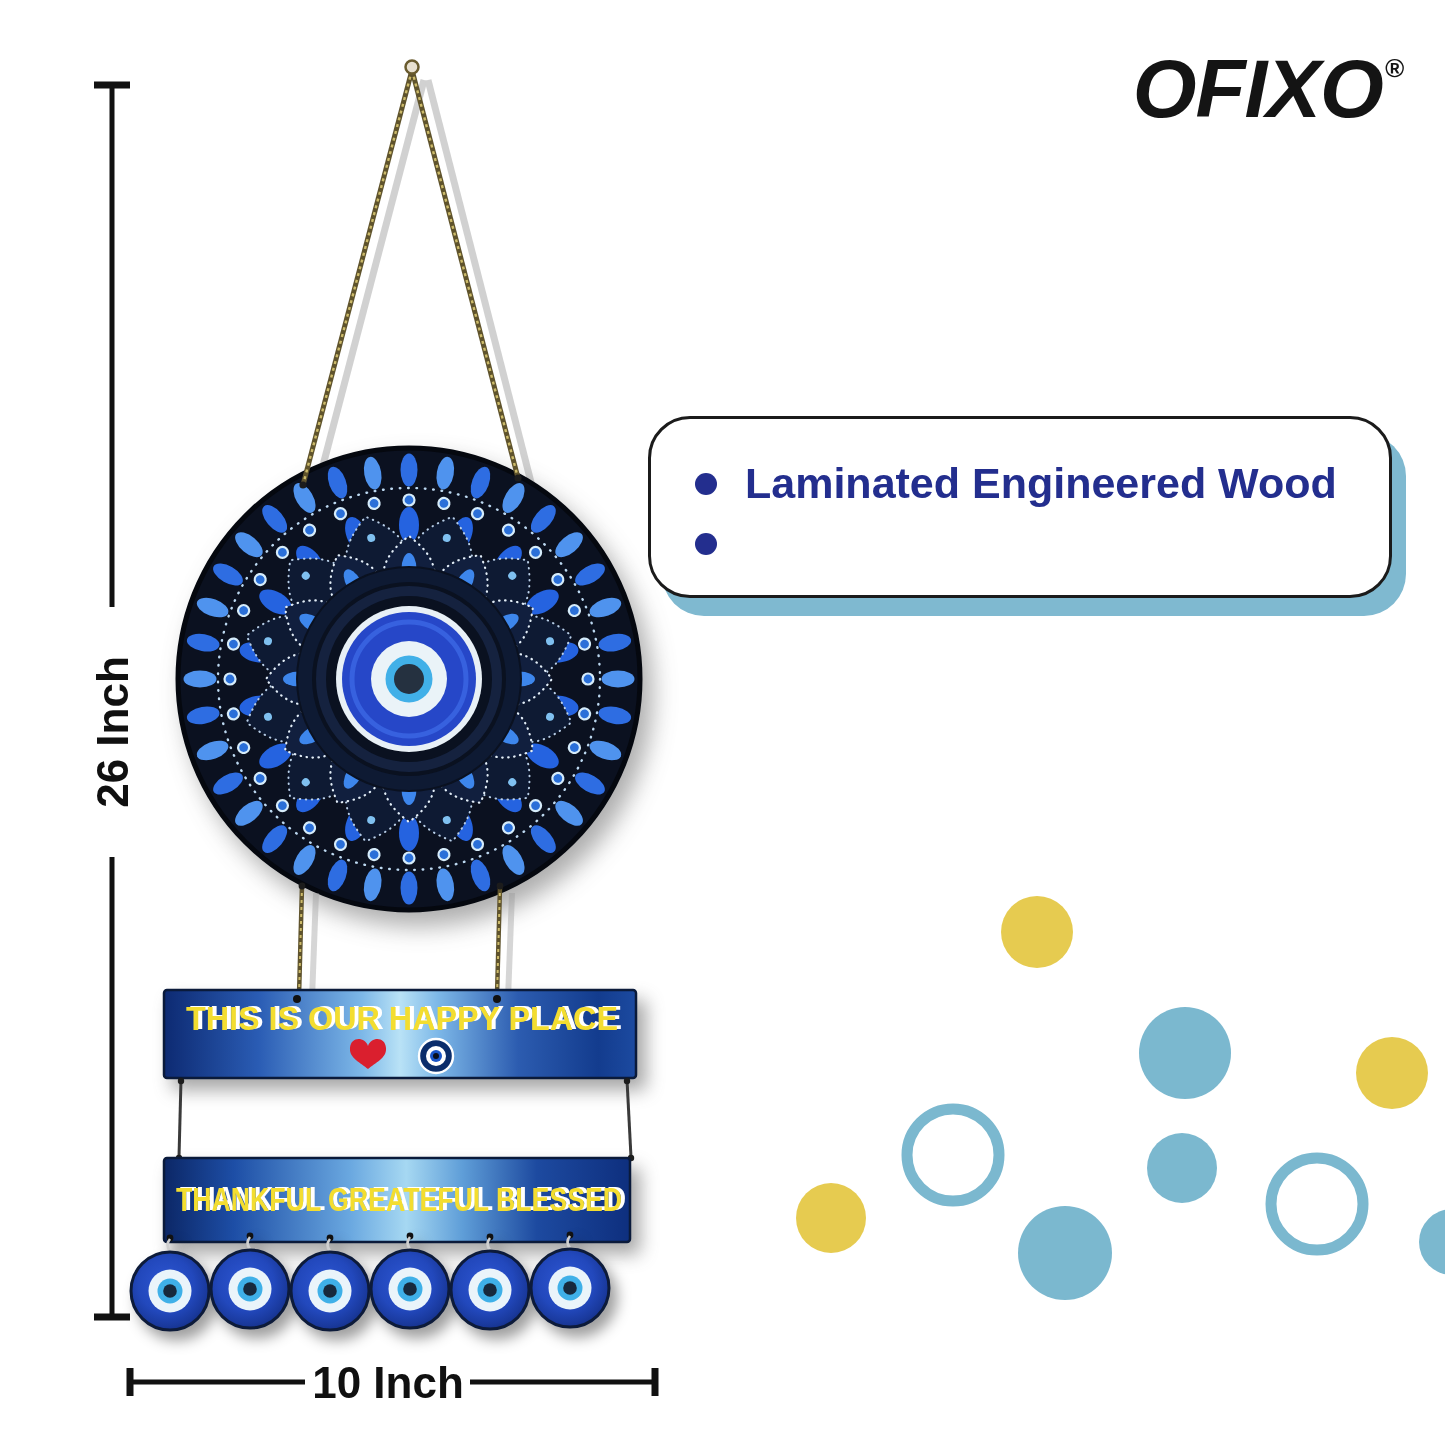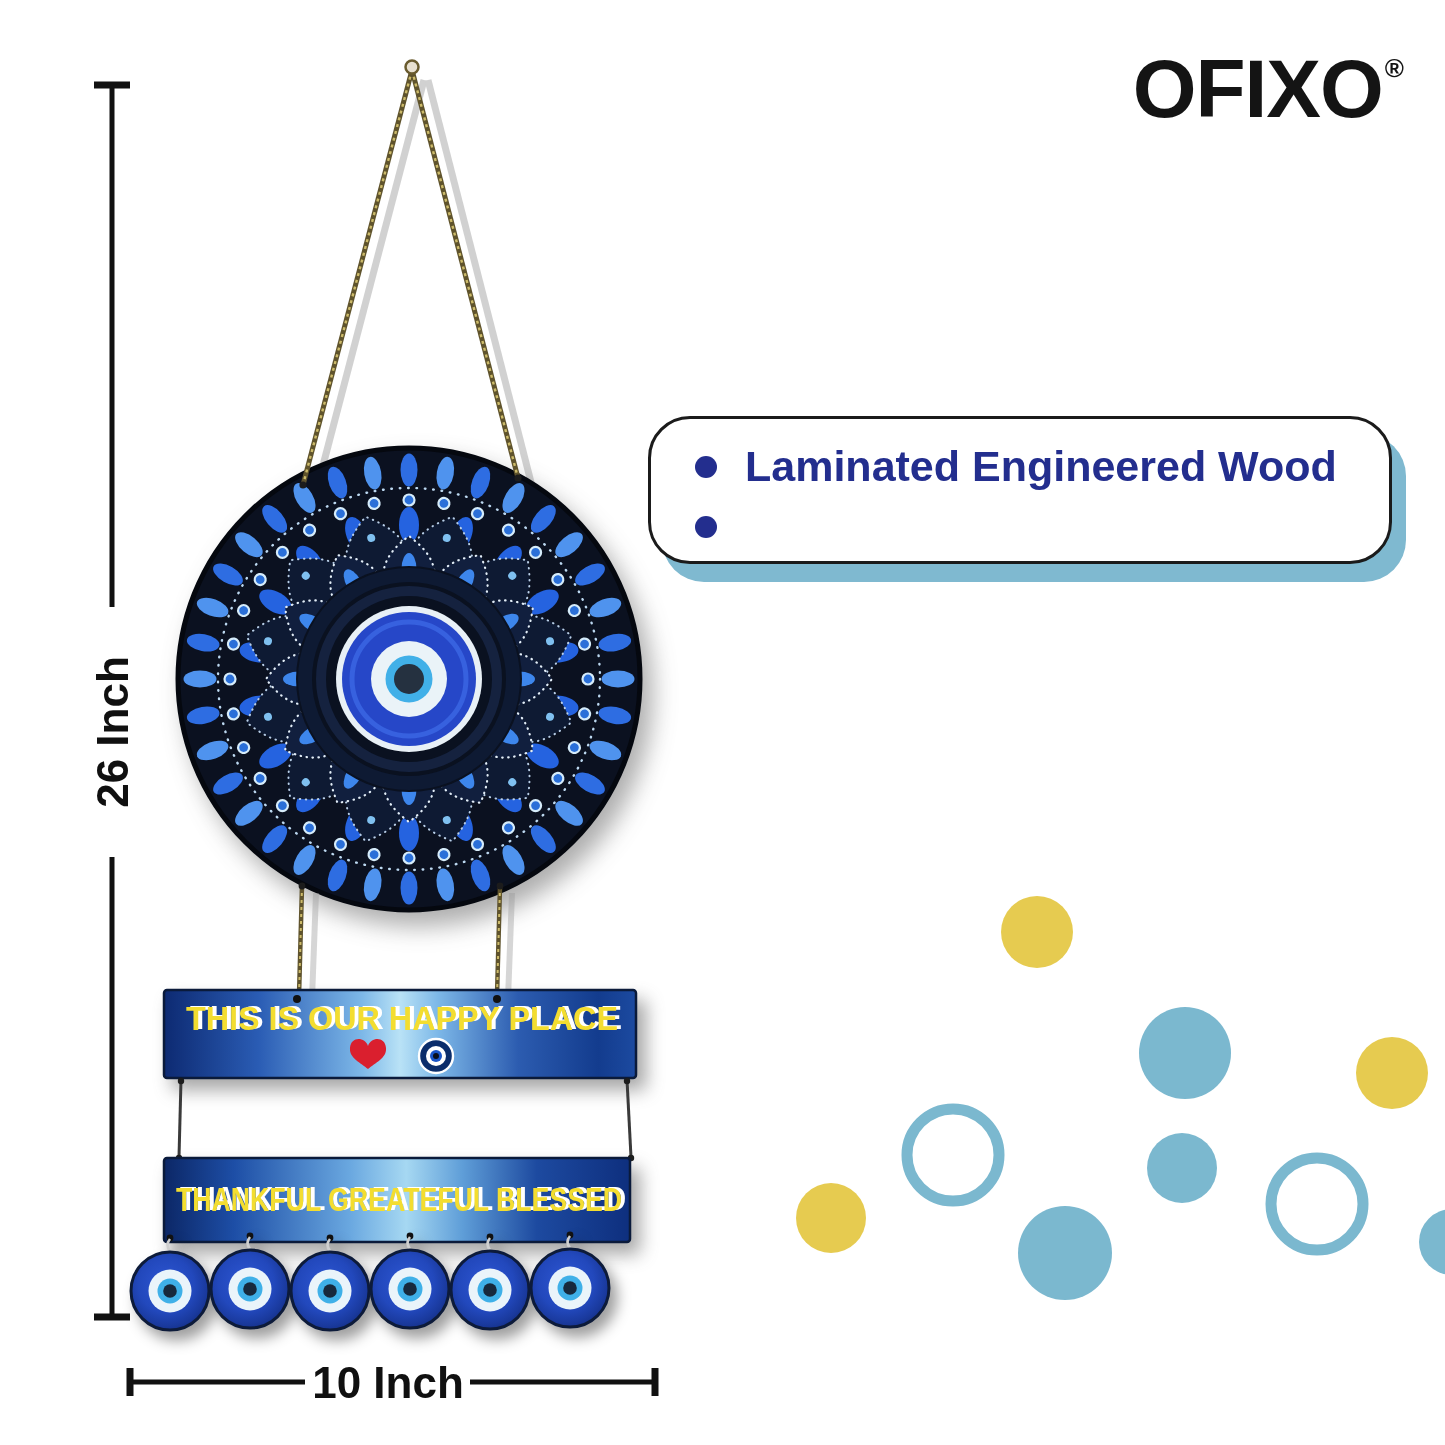--- a/index.html
+++ b/index.html
@@ -6,29 +6,29 @@
   body{
     width:1445px;height:1445px;position:relative;background:#ffffff;
     font-family:"Liberation Sans", sans-serif;overflow:hidden;
   }
   .stage-svg{position:absolute;left:0;top:0;}
 
   
   .brand{
     position:absolute;top:48px;right:44px;
     color:#141414;font-weight:900;font-size:82px;letter-spacing:-1px;
-    line-height:1;white-space:nowrap;
+    line-height:1;white-space:nowrap;font-style:italic;
   }
   .brand .brand-reg{
     font-size:26px;font-weight:700;vertical-align:super;position:relative;top:-12px;left:2px;
   }
 
   
   .callout{
-    position:absolute;left:648px;top:416px;width:744px;height:148px;
+    position:absolute;left:648px;top:416px;width:744px;height:182px;
     background:#ffffff;border:3px solid #1b1b1b;border-radius:42px;
     box-shadow:14px 18px 0 0 #7fb9d0;
     box-sizing:border-box;display:flex;flex-direction:column;justify-content:center;
     padding:10px 30px 10px 44px;gap:24px;
   }
   .callout-item{display:flex;align-items:center;}
   .bullet-dot{
     width:22px;height:22px;border-radius:50%;background:#232e8e;flex:0 0 auto;margin-right:28px;
   }
   .callout-text{

